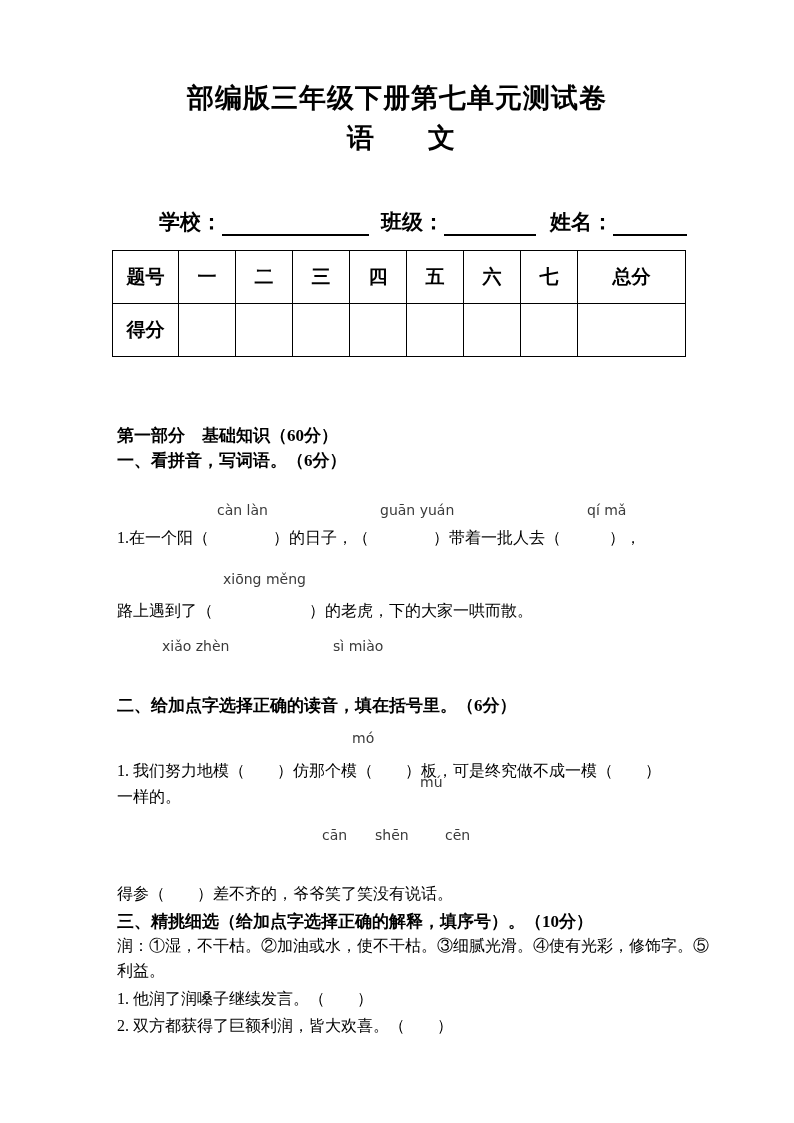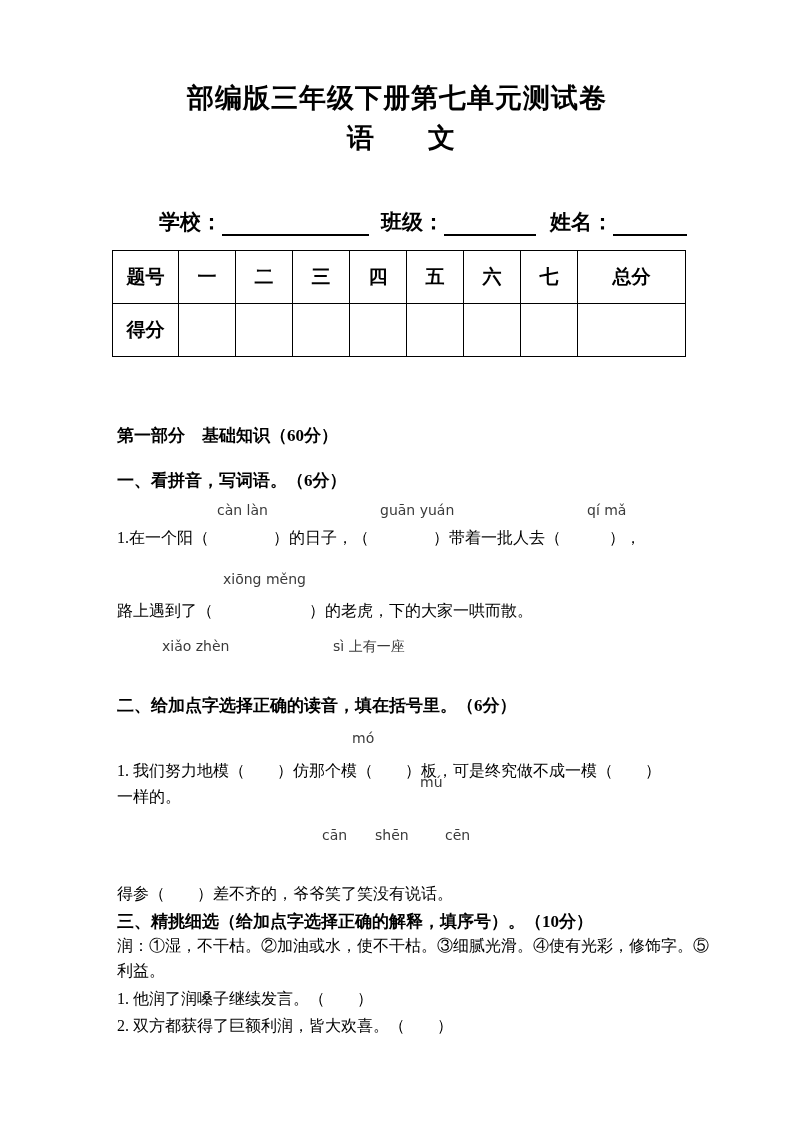--- a/index.html
+++ b/index.html
@@ -129,34 +129,34 @@
       <td></td>
       <td></td>
       <td></td>
       <td></td>
     </tr>
   </tbody>
     </table>
 
   <div class="abs heading" style="top:424px; left:117px;">第一部分　基础知识（60分）</div>
 
-  <div class="abs heading" style="top:469px; left:117px;">一、看拼音，写词语。（6分）</div>
+  <div class="abs heading" style="top:449px; left:117px;">一、看拼音，写词语。（6分）</div>
 
   <span class="abs pinyin" style="top:502px; left:217px;">càn làn</span>
   <span class="abs pinyin" style="top:502px; left:380px;">guān yuán</span>
   <span class="abs pinyin" style="top:502px; left:587px;">qí mǎ</span>
 
   <div class="abs bodytext" style="top:528px; left:117px;">1.在一个阳（　　　　）的日子，（　　　　）带着一批人去（　　　），</div>
 
   <span class="abs pinyin" style="top:571px; left:223px;">xiōng měng</span>
 
   <div class="abs bodytext" style="top:601px; left:117px;">路上遇到了（　　　　　　）的老虎，下的大家一哄而散。</div>
 
   <span class="abs pinyin" style="top:638px; left:162px;">xiǎo zhèn</span>
-  <span class="abs pinyin" style="top:638px; left:333px;">sì 上有一座</span>
+  <span class="abs pinyin" style="top:638px; left:333px;">sì miào</span>
 
 
   <div class="abs heading" style="top:694px; left:117px;">二、给加点字选择正确的读音，填在括号里。（6分）</div>
 
   <span class="abs pinyin" style="top:730px; left:352px;">mó</span>
   <span class="abs pinyin" style="top:774px; left:420px;">mú</span>
 
   <div class="abs bodytext" style="top:761px; left:117px;">1. 我们努力地模（　　）仿那个模（　　）板，可是终究做不成一模（　　）</div>
   <div class="abs bodytext" style="top:787px; left:117px;">一样的。</div>
 

